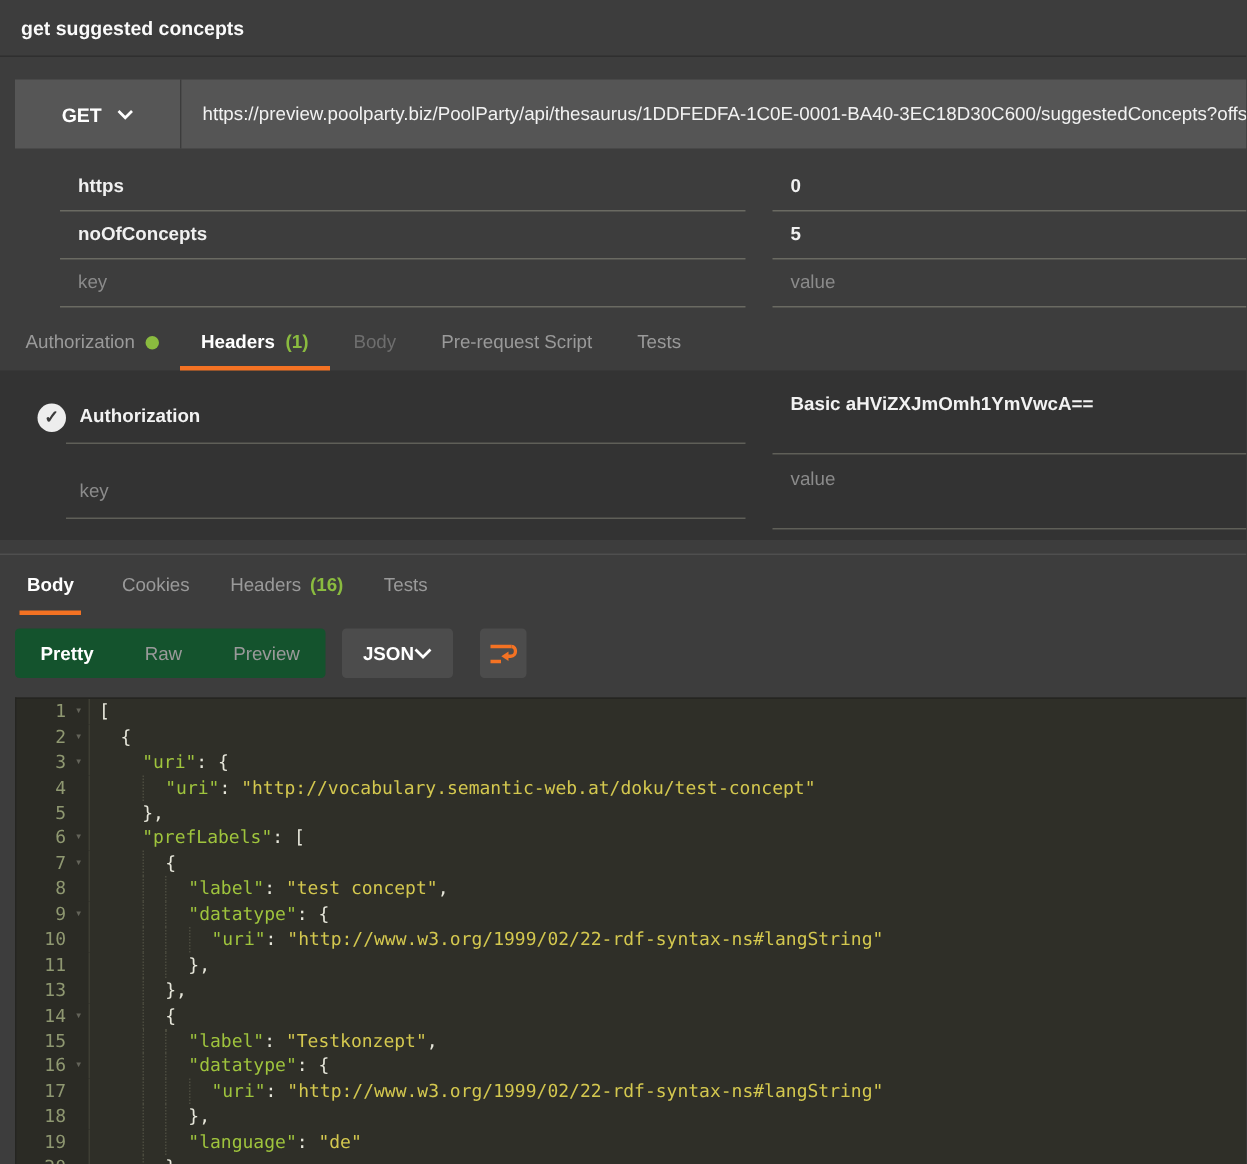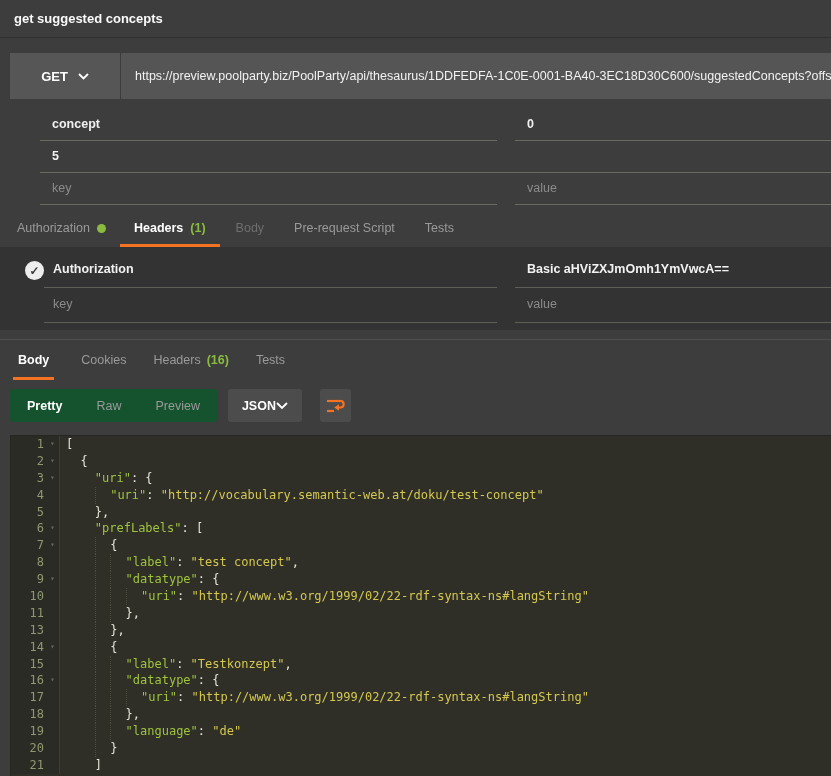--- a/index.html
+++ b/index.html
@@ -37,21 +37,21 @@
   .dot{width:9px;height:9px;border-radius:50%;background:#8abb3f}
 
   
   .headers-editor{background:#333;padding:6px 0 7px}
   .hrow{display:flex;align-items:center}
   .hcheck{width:19px;height:19px;border-radius:50%;background:#ededed;color:#3a3a3a;
     font-size:12px;font-weight:bold;display:flex;align-items:center;justify-content:center;
     margin-left:25px;flex-shrink:0;cursor:pointer}
   .hkey{border-bottom:1px solid #5f5f58;width:444px;margin-right:18px;
     padding:9px 0 11px 9px;font-size:12.5px;font-weight:600;color:#f2f2f2}
-  .hval{border-bottom:1px solid #5f5f58;flex:1;padding:9px 0 11px 12px;
+  .hval{border-bottom:1px solid #5f5f58;flex:1;padding:9px 0 26px 12px;
     font-size:12.5px;font-weight:600;color:#f2f2f2}
   .hrow.ph{padding-left:44px}
   .hrow.ph .hkey,.hrow.ph .hval{color:#8b8b8b;font-weight:400}
 
   
   .response{border-top:1px solid #4f4f4f;margin-top:9px}
   .resp-tabs{display:flex;align-items:flex-end;height:40px;padding-left:18px;
     font-size:12.5px;color:#9a9a9a}
   .stab{margin-right:27px;padding-bottom:13px;display:flex;align-items:center;gap:6px;cursor:pointer}
   .stab.active{color:#fff;font-weight:600;border-bottom:3px solid #f47223;
@@ -90,24 +90,25 @@
     <span>GET</span>
     <svg width="11" height="7" viewBox="0 0 11 7">
         <polyline points="1,1 5.5,5.5 10,1" fill="none" stroke="#fff" stroke-width="1.8"></polyline>
       </svg>
   </div>
   <div class="url-field">https://preview.poolparty.biz/PoolParty/api/thesaurus/1DDFEDFA-1C0E-0001-BA40-3EC18D30C600/suggestedConcepts?offse</div>
 </div>
 
 <div class="params" id="params">
     <div class="prow">
-      <div class="pcell pkey">concept</div>
+      <div class="pcell pkey">https</div>
       <div class="pcell pval">0</div>
     </div>
     <div class="prow">
+      <div class="pcell pkey">noOfConcepts</div>
       <div class="pcell pval">5</div>
     </div>
     <div class="prow ph">
       <div class="pcell pkey">key</div>
       <div class="pcell pval">value</div>
     </div>
   </div>
 
 <div class="req-tabs" id="req-tabs">
     <div class="rtab">

